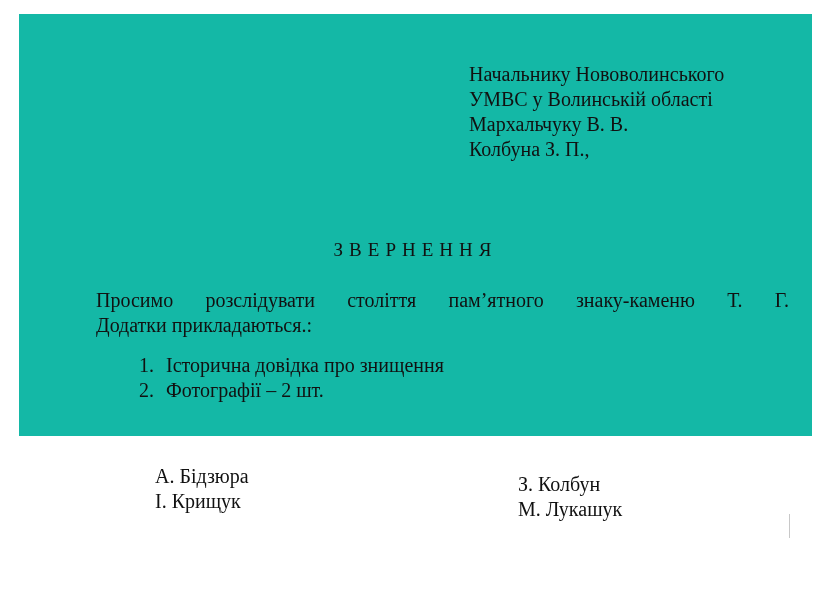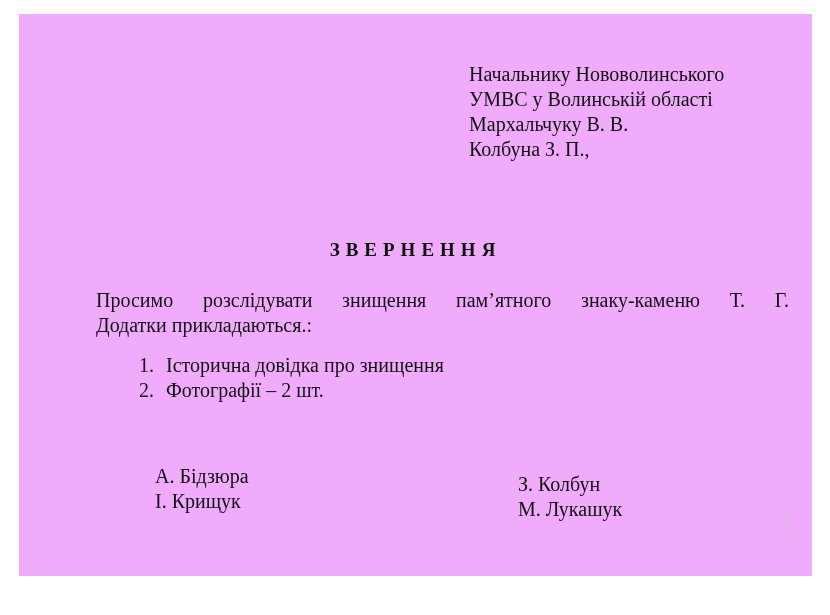--- a/index.html
+++ b/index.html
@@ -1,30 +1,30 @@
 <!DOCTYPE html>
 <html><head>
   <meta charset="utf-8">
   <style>
     html, body { margin: 0; padding: 0; }
     body {
       width: 830px; height: 615px; background: #ffffff; position: relative; overflow: hidden;
       font-family: "Liberation Serif", "DejaVu Serif", serif; color: #111;
     }
     .page {
-      position: absolute; left: 19px; top: 14px; width: 793px; height: 562px;
-      background: #f0abfc;
+      position: absolute; left: 19px; top: 14px; width: 793px; height: 422px;
+      background: #14b8a6;
     }
     .addressee {
       position: absolute; left: 450px; top: 48px; font-size: 20px; line-height: 25px;
     }
     .addressee div { white-space: nowrap; }
     .title {
       position: absolute; left: 0; width: 793px; top: 225px; text-align: center;
-      font-weight: bold; font-size: 19px; letter-spacing: 6px;
+      font-weight: normal; font-size: 19px; letter-spacing: 6px;
     }
     .body-text {
       position: absolute; left: 77px; top: 274px; width: 693px; font-size: 20px; line-height: 25px;
     }
     .justify { text-align: justify; text-align-last: justify; word-spacing: 2px; }
     .list { margin: 15px; padding: 0; list-style: none; }
     .list li { padding-left: 28px; white-space: nowrap; }
     .list .num { display: inline-block; width: 27px; }
     .sig-left, .sig-right {
       position: absolute; top: 450px; font-size: 20px; line-height: 25px;
@@ -43,21 +43,21 @@
   <div class="addressee">
     <div>Начальнику Нововолинського</div>
     <div>УМВС у Волинській області</div>
     <div>Мархальчуку В. В.</div>
     <div>Колбуна З. П.,</div>
   </div>
 
   <div class="title">ЗВЕРНЕННЯ</div>
 
   <div class="body-text">
-    <div class="justify">Просимо розслідувати знищення пам’ятного знаку-каменю Т. Г.</div>
+    <div class="justify">Просимо розслідувати століття пам’ятного знаку-каменю Т. Г.</div>
     <div>Додатки прикладаються.:</div>
     <ul class="list">
       <li>
         <span class="num">1.</span><span>Історична довідка про знищення</span>
       </li>
       <li>
         <span class="num">2.</span><span>Фотографії – 2 шт.</span>
       </li>
     </ul>
   </div>

